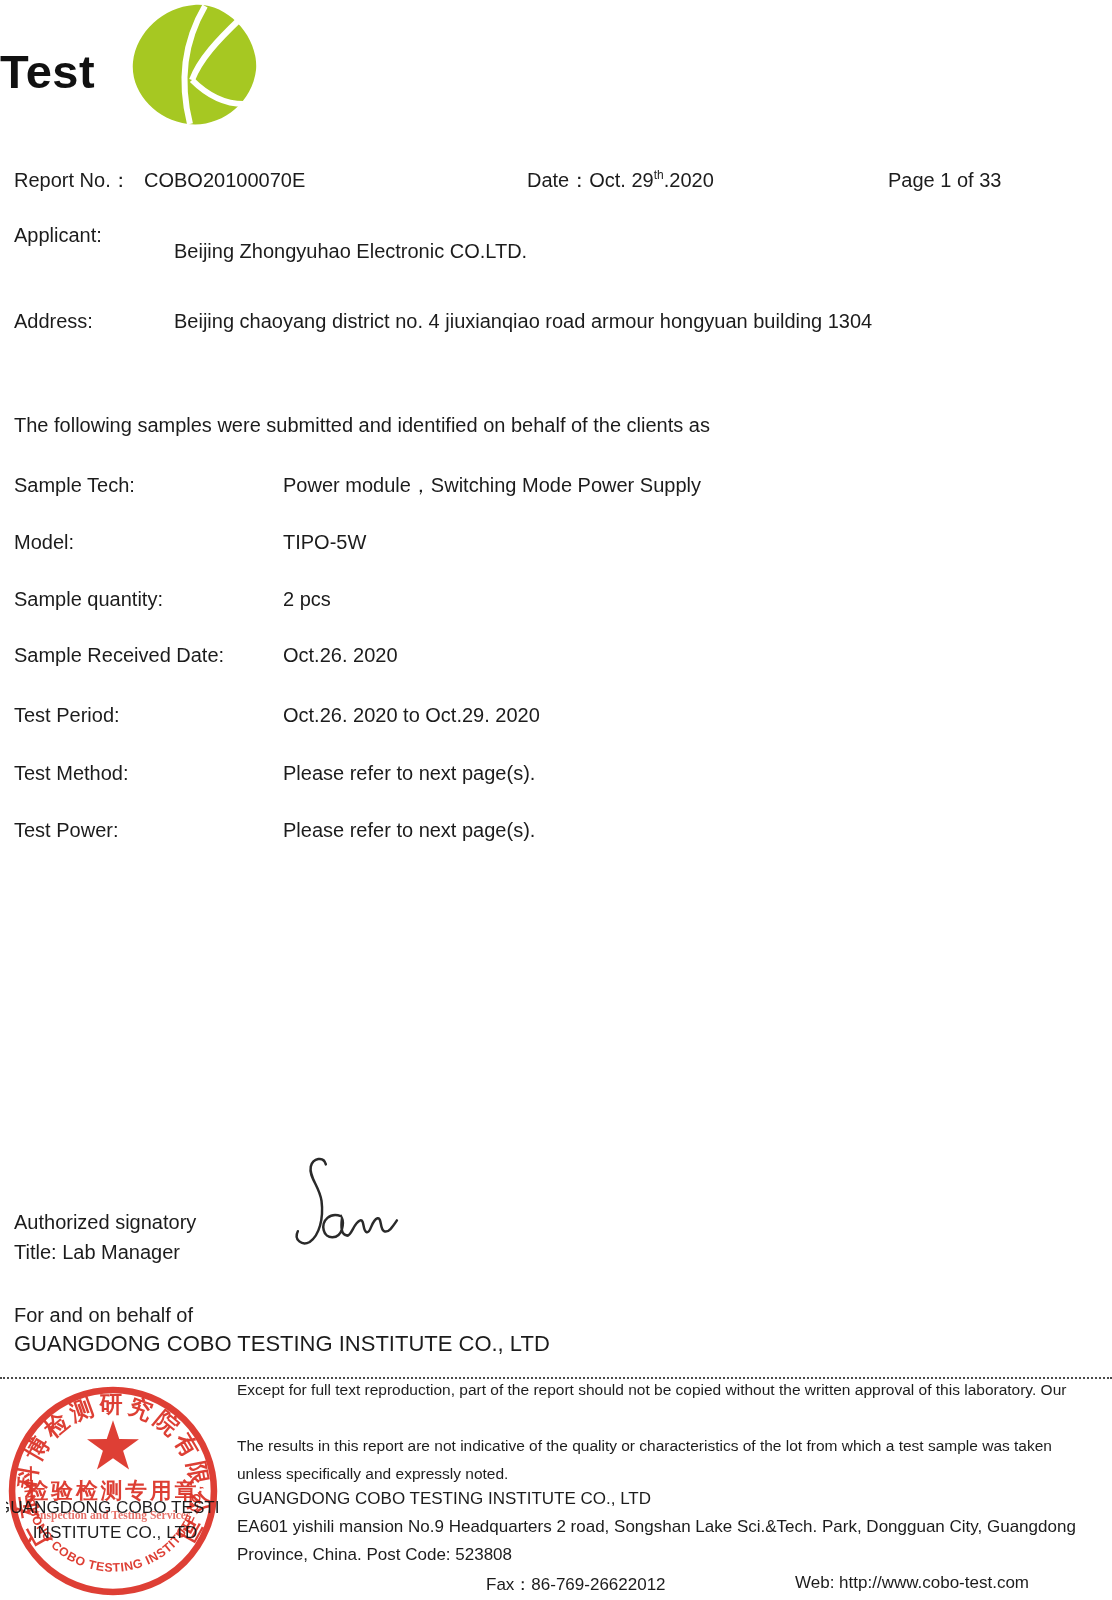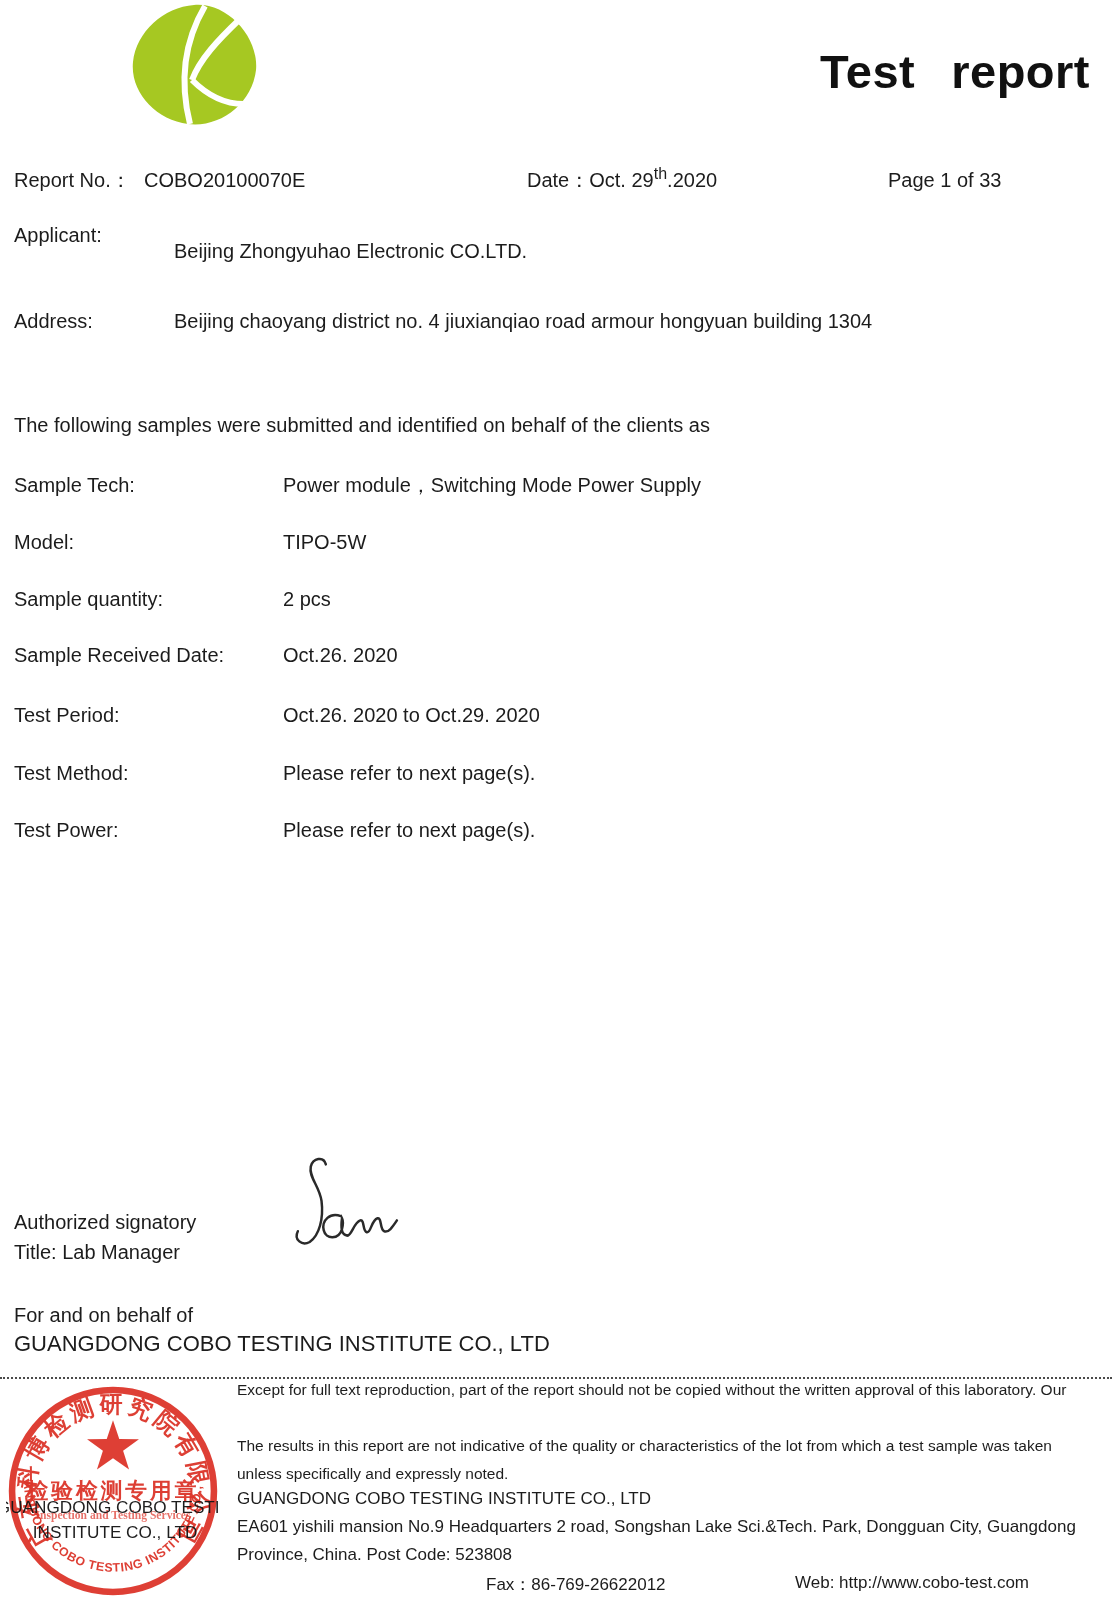--- a/index.html
+++ b/index.html
@@ -2,24 +2,24 @@
 <html><head>
 <meta charset="utf-8">
 <style>
   html,body{margin:0;padding:0;background:#ffffff;}
   .page{
     position:relative;width:1112px;height:1600px;background:#ffffff;overflow:hidden;
     font-family:"Liberation Sans","DejaVu Sans",sans-serif;color:#1c1c1c;
   }
   .t{position:absolute;white-space:nowrap;font-size:20px;line-height:1.18;margin-top:28px;}
   .title-row{
-    position:absolute;top:44px;left:0;right:22px;display:flex;justify-content:flex-end;gap:36px;
+    position:absolute;top:44px;left:0;right:22px;display:flex;justify-content:flex-start;gap:78px;
     font-size:47px;font-weight:bold;letter-spacing:.5px;color:#111;
   }
-  sup{font-size:16px;vertical-align:super;line-height:0;}
+  sup{font-size:12px;vertical-align:super;line-height:0;}
   .dotline{position:absolute;top:1377px;left:0;width:1112px;border-top:2px dotted #4a4a4a;height:0;}
   .disc{position:absolute;left:237px;white-space:nowrap;font-size:15.5px;color:#1d1d1d;}
   .foot{position:absolute;left:237px;white-space:nowrap;font-size:17px;color:#1c1c1c;}
   .sig-svg{position:absolute;left:272px;top:1145px;}
   .stamp-svg{position:absolute;left:6px;top:1384px;}
   .logo-svg{position:absolute;left:128px;top:4px;}
 </style>
 </head>
 <body>
 
@@ -27,21 +27,20 @@
 
   <svg class="logo-svg" width="132" height="122" viewBox="0 0 132 122">
     <path d="M66,1 C36,3 8,28 5,58 C2,88 28,116 60,120 C92,124 124,100 128,66 C131,34 100,-2 66,1 Z" fill="#a6c822"></path>
     <path d="M77,2 C57,36 51,76 62,120" stroke="#ffffff" stroke-width="6" fill="none"></path>
     <path d="M112,15 C90,36 72,55 64,76" stroke="#ffffff" stroke-width="6" fill="none"></path>
     <path d="M64,76 C80,92 99,101 119,100" stroke="#ffffff" stroke-width="6" fill="none"></path>
   </svg>
 
   <div class="title-row">
     <span>Test</span>
-    <span>report</span>
   </div>
 
   <div class="t" style="left:14px;top:141px">Report No.：</div>
   <div class="t" style="left:144px;top:141px">COBO20100070E</div>
   <div class="t" style="left:527px;top:141px">
     <span>Date：</span><span>Oct. 29</span><sup>th</sup><span>.2020</span>
   </div>
   <div class="t" style="left:888px;top:141px">Page 1 of 33</div>
 
   <div class="t" style="left:14px;top:196px">Applicant:</div>

